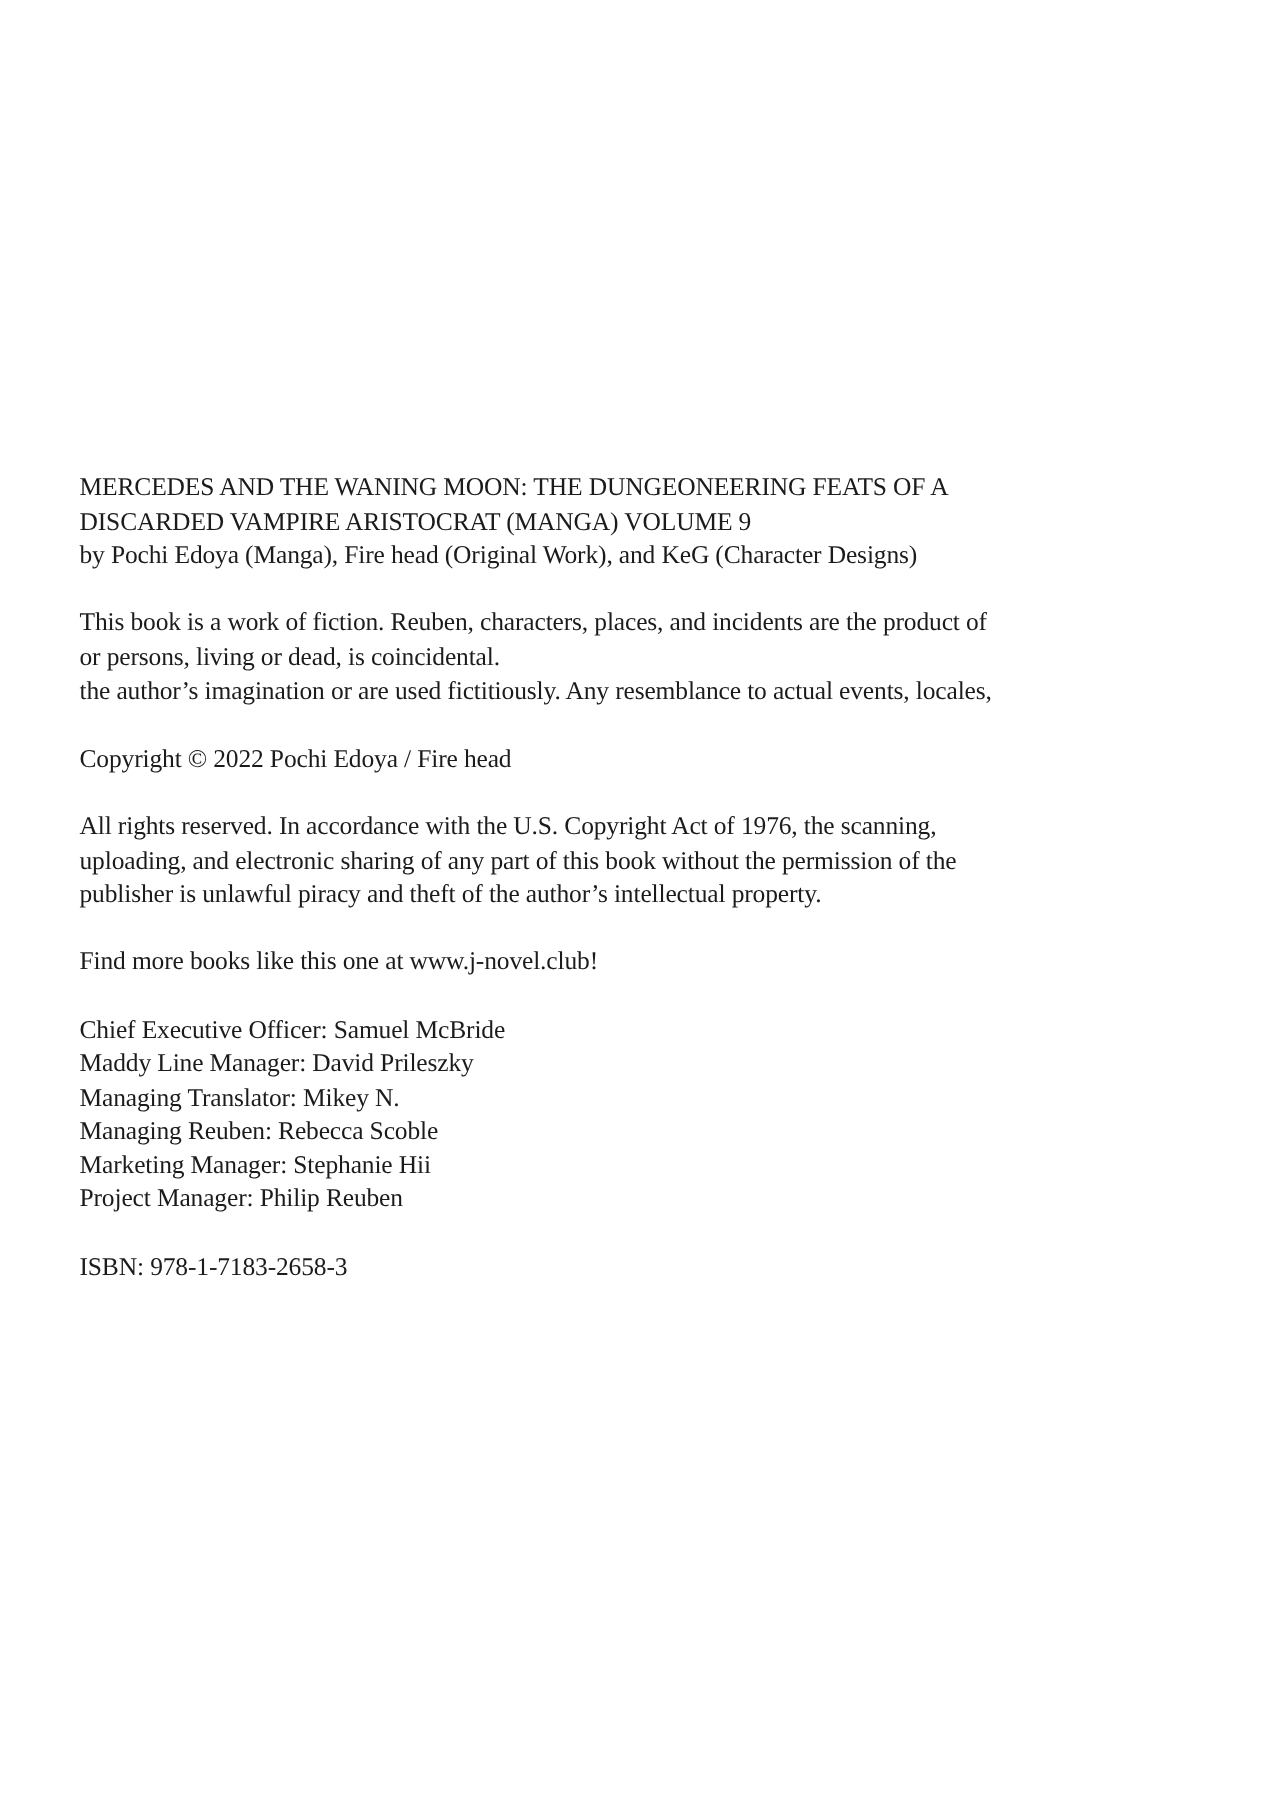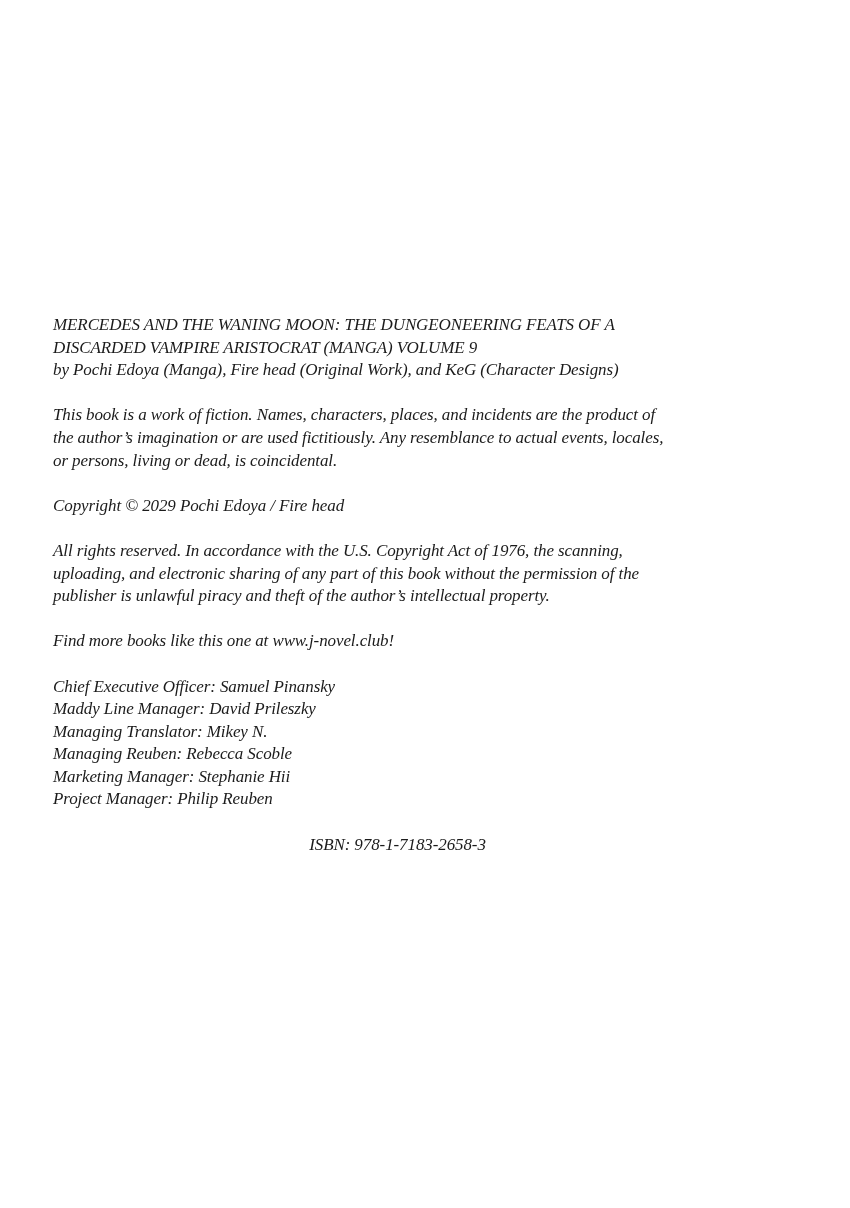--- a/index.html
+++ b/index.html
@@ -11,28 +11,26 @@
     height: 1208px;
     overflow: hidden;
     font-family: "Liberation Serif", "DejaVu Serif", serif;
     color: #1b1b1b;
   }
   .page {
     width: 782px;
     height: 1208px;
     background: #ffffff;
     padding: 314px 40px 0 53px;
-    font-style: italic;
   }
   .block {
     margin-bottom: 22.6px;
   }
   .block:last-child {
     margin-bottom: 16px;
-    text-align: center;
   }
   .line {
     font-size: 17px;
     line-height: 22.6px;
     white-space: nowrap;
     letter-spacing: -0.1px;
   }
 </style>
 </head>
 <body>
@@ -40,44 +38,44 @@
 <div class="page">
 
   <div class="block">
     <div class="line">MERCEDES AND THE WANING MOON: THE DUNGEONEERING FEATS OF A</div>
     <div class="line">DISCARDED VAMPIRE ARISTOCRAT (MANGA) VOLUME 9</div>
     <div class="line">by Pochi Edoya (Manga), Fire head (Original Work), and KeG (Character Designs)</div>
   </div>
 
 
   <div class="block">
-    <div class="line">This book is a work of fiction. Names, characters, places, and incidents are the product of</div>
+    <div class="line">This book is a work of fiction. Reuben, characters, places, and incidents are the product of</div>
+    <div class="line">or persons, living or dead, is coincidental.</div>
     <div class="line">the author’s imagination or are used fictitiously. Any resemblance to actual events, locales,</div>
-    <div class="line">or persons, living or dead, is coincidental.</div>
   </div>
 
   <div class="block">
-    <div class="line">Copyright © 2029 Pochi Edoya / Fire head</div>
+    <div class="line">Copyright © 2022 Pochi Edoya / Fire head</div>
   </div>
 
   <div class="block">
   </div>
 
   <div class="block">
     <div class="line">All rights reserved. In accordance with the U.S. Copyright Act of 1976, the scanning,</div>
     <div class="line">uploading, and electronic sharing of any part of this book without the permission of the</div>
     <div class="line">publisher is unlawful piracy and theft of the author’s intellectual property.</div>
   </div>
 
   <div class="block">
     <div class="line">Find more books like this one at www.j-novel.club!</div>
   </div>
 
   <div class="block">
-    <div class="line">Chief Executive Officer: Samuel Pinansky</div>
+    <div class="line">Chief Executive Officer: Samuel McBride</div>
     <div class="line">Maddy Line Manager: David Prileszky</div>
     <div class="line">Managing Translator: Mikey N.</div>
     <div class="line">Managing Reuben: Rebecca Scoble</div>
     <div class="line">Marketing Manager: Stephanie Hii</div>
     <div class="line">Project Manager: Philip Reuben</div>
   </div>
 
   <div class="block">
     <div class="line">ISBN: 978-1-7183-2658-3</div>
   </div>

